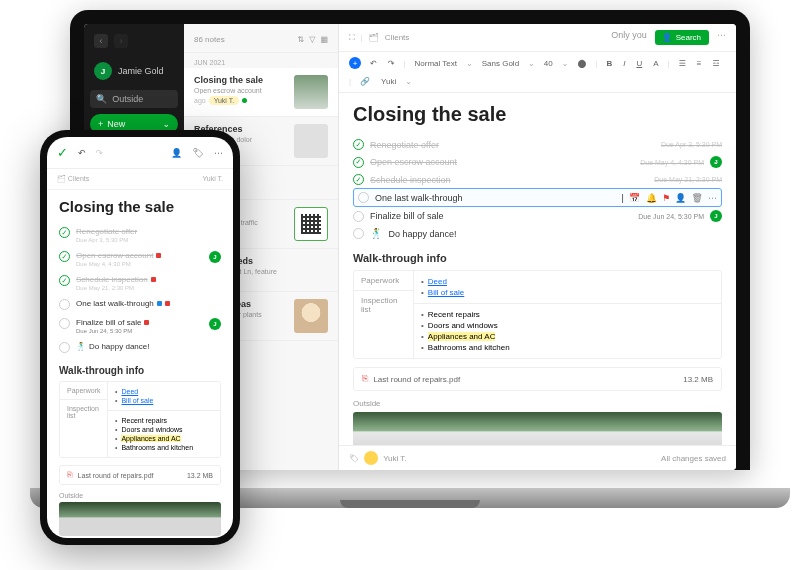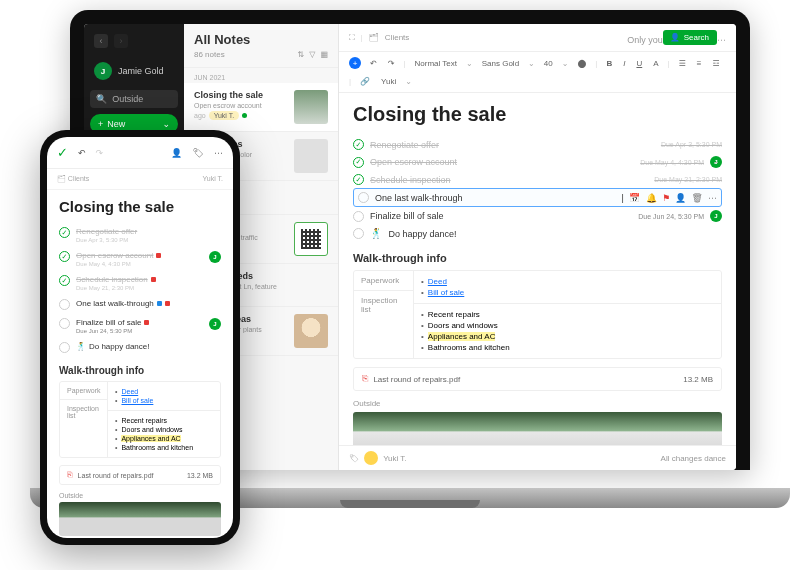--- a/index.html
+++ b/index.html
@@ -128,21 +128,20 @@
      <span>
               <span>+</span>
               <span>New</span>
             </span>
      <span>⌄</span>
     </div>
    </div>
 
    <div class="nlist">
     <div class="nl-hdr">
-     <div class="nl-title">All Notes</div>
      <div class="nl-sub">
       <span>86 notes</span>
       <span style="display:flex;gap:5px">
        <span>⇅</span>
        <span>▽</span>
        <span>▦</span>
       </span>
      </div>
     </div>
     <div class="nl-month">JUN 2021</div>
@@ -198,21 +197,21 @@
    </div>
 
    <div class="editor">
     <div class="ed-top">
      <div class="ed-left">
       <span>⛶</span>
       <span style="color:#ddd">|</span>
       <span>🗂</span>
       <span>Clients</span>
      </div>
-     <div style="display:flex;gap:0;align-items:flex-end">
+     <div style="display:flex;gap:8px;align-items:flex-start">
       <span>Only you</span>
       <span class="share-btn">
                 <span>👤</span>
                 <span>Search</span>
               </span>
       <span>⋯</span>
      </div>
     </div>
     <div class="toolbar">
      <span class="tb-blue">+</span>
@@ -330,21 +329,21 @@
       <div class="img-lbl">Outside</div>
       <div class="img-box"></div>
      </div>
     </div>
     <div class="ed-foot">
      <div class="ed-foot-l">
       <span>🏷</span>
       <span class="av-y"></span>
       <span>Yuki T.</span>
      </div>
-     <span>All changes dance</span>
+     <span>All changes saved</span>
     </div>
    </div>
   </div>
  </div>
  <div class="lap-base"></div>
  <div class="lap-notch"></div>
 </div>
 
 <div class="phone">
  <div class="ph-screen">

